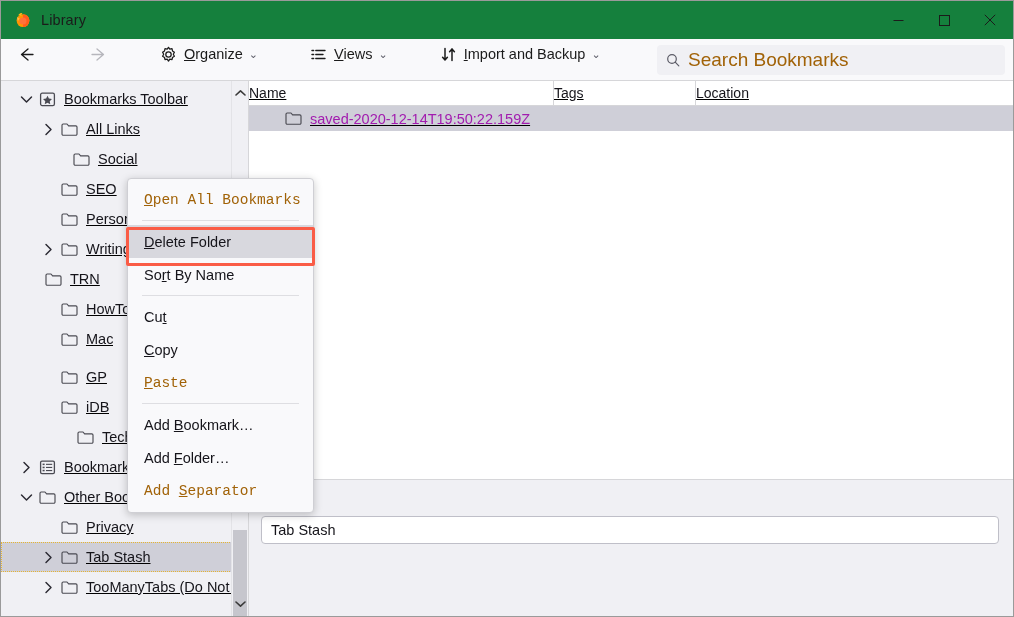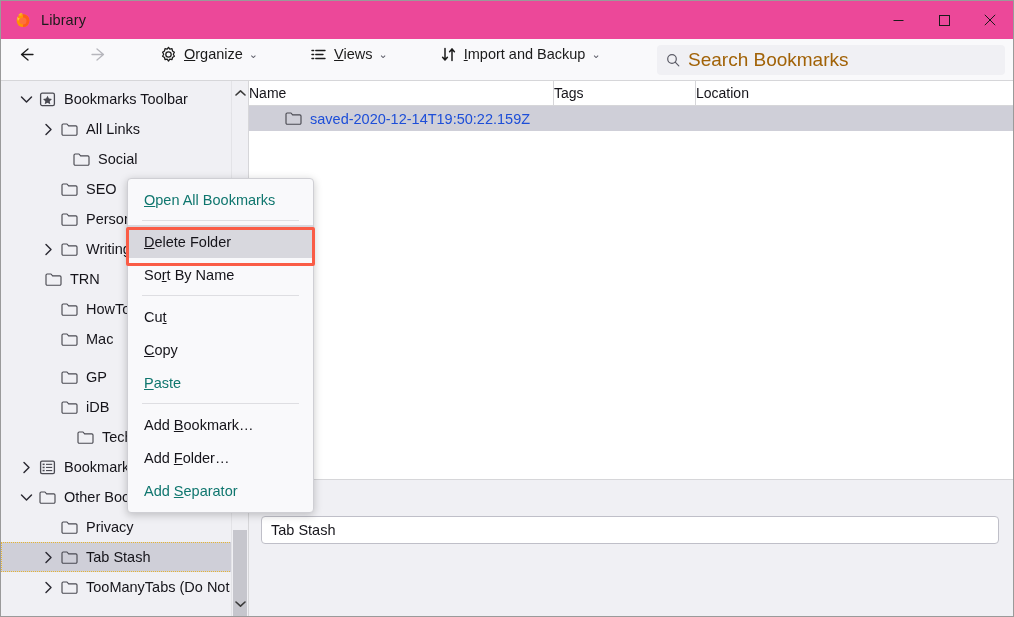--- a/index.html
+++ b/index.html
@@ -15,21 +15,21 @@
     position: relative;
     width: 1014px; height: 617px;
     border: 1px solid #9a9a9a;
     background: #ffffff;
     overflow: hidden;
   }
 
   
   .titlebar {
     position: absolute; top: 0; left: 0; right: 0; height: 38px;
-    background: #ec4899;
+    background: #15803d;
     display: flex; align-items: center;
   }
   .tb-icon {
     width: 16px; height: 16px; margin-left: 14px; margin-right: 10px;
     flex: 0 0 auto;
   }
   .tb-title {
     font-size: 14.5px; color: #1b1b1b; letter-spacing: 0.1px;
   }
   .win-controls {
@@ -76,20 +76,21 @@
     display: flex; align-items: center;
     padding: 0 8px;
   }
   .searchbox .mag { margin-right: 8px; display: flex; }
   .searchbox .ph { color: #a16207; font-size: 19px; }
 
   
   .content {
     position: absolute; top: 80px; left: 0; right: 0; bottom: 0;
     display: flex;
+    text-decoration: underline;
   }
 
   
   .sidebar {
     position: relative;
     width: 248px; flex: 0 0 248px;
     background: #f0f0f4;
     border-right: 1px solid #d6d6d9;
     overflow: hidden;
   }
@@ -153,21 +154,21 @@
     border-right: 1px solid #d6d6d9;
     overflow: hidden; white-space: nowrap;
   }
   .col.name { width: 305px; flex: 0 0 305px; }
   .col.tags { width: 142px; flex: 0 0 142px; }
   .col.location { flex: 1 1 auto; border-right: none; }
 
   .rows { flex: 1 1 auto; position: relative; overflow: hidden; }
   .drow {
     display: flex; align-items: center;
-    height: 25px; font-size: 14.5px; color: #1d4ed8;
+    height: 25px; font-size: 14.5px; color: #a21caf;
     padding-left: 36px;
   }
   .drow.selected { background: #cfcfd8; }
   .drow .ficon { margin-right: 8px; display: flex; }
 
   
   .infopane {
     position: relative;
     flex: 0 0 auto; height: 137px;
     background: #f0f0f4;
@@ -197,21 +198,21 @@
     z-index: 40;
   }
   .mi {
     position: relative;
     height: 33px;
     display: flex; align-items: center;
     padding-left: 16px;
     font-size: 14.5px; color: #15141a;
     white-space: nowrap;
   }
-  .mi.disabled { color: #0f766e; }
+  .mi.disabled { color: #a16207; font-family: Liberation Mono, monospace; }
   .mi.hl { background: #d8d8de; }
   .mi .acc { text-decoration: underline; }
   .msep {
     height: 1px; margin: 4px 14px 4px 14px;
     background: #dedee2;
   }
   .mi-highlight-box {
     position: absolute;
     left: 125px; top: 226px;
     width: 189px; height: 39px;

